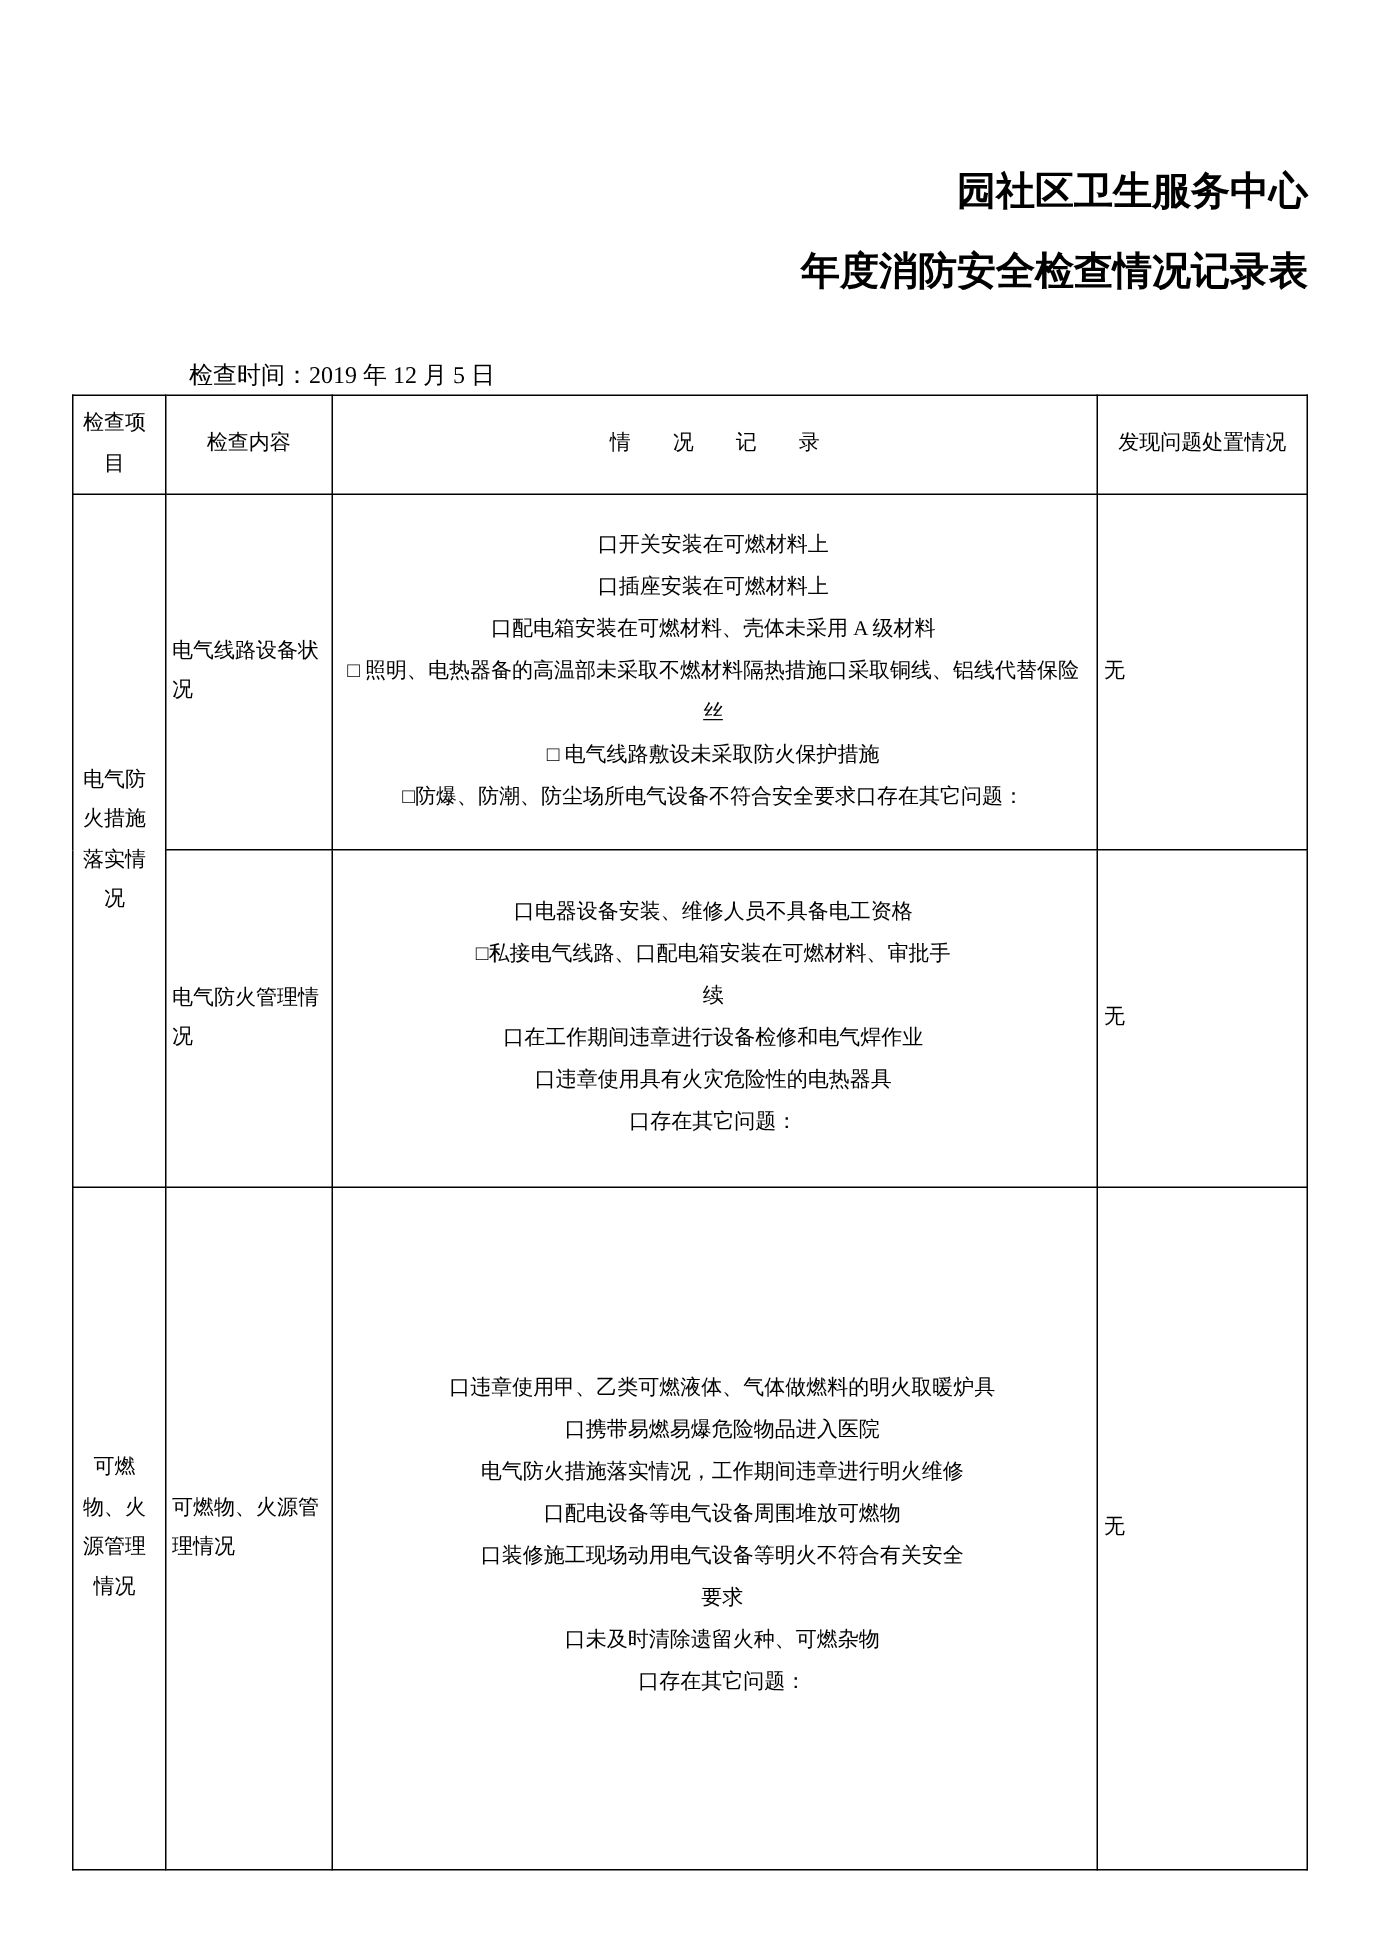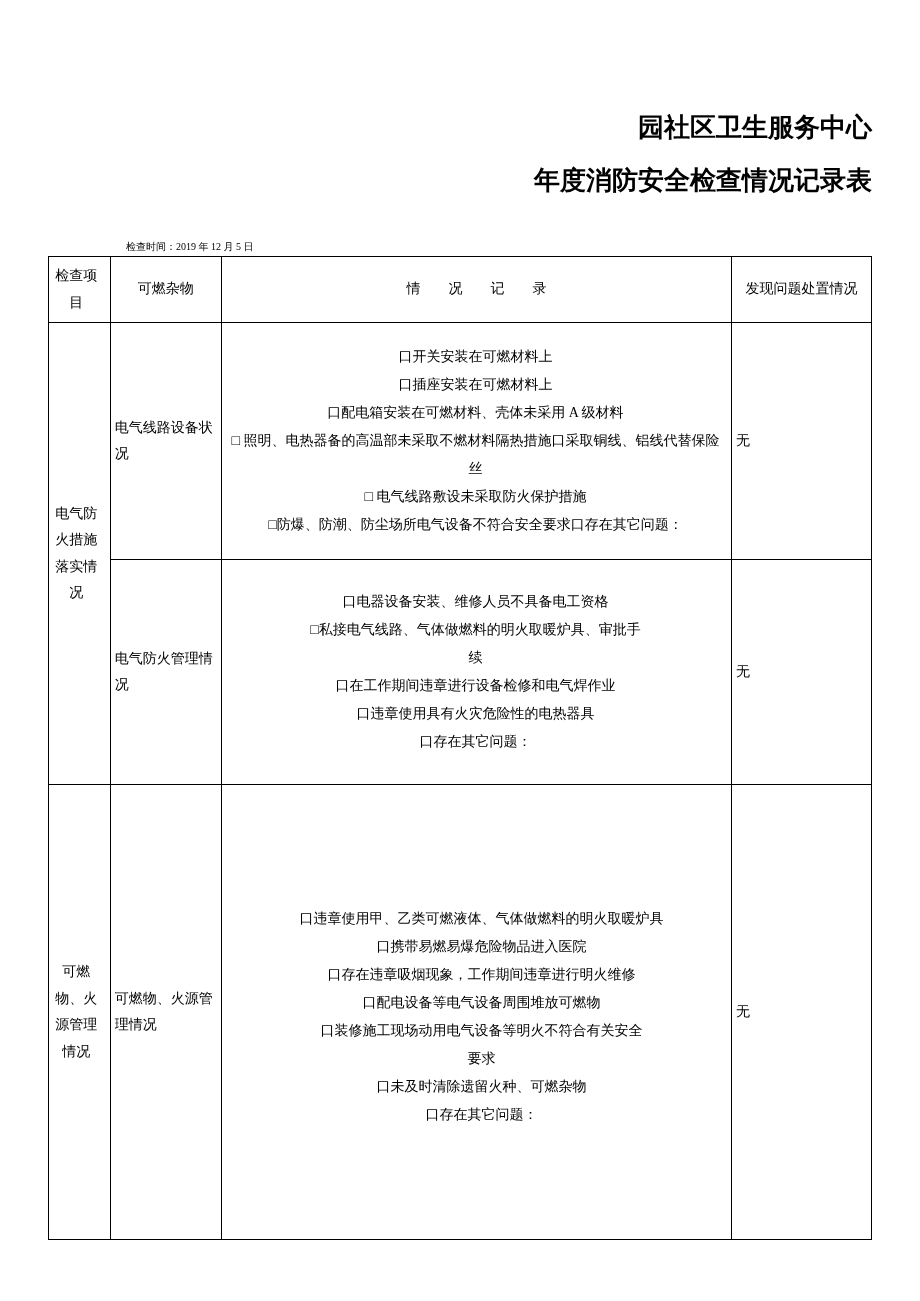--- a/index.html
+++ b/index.html
@@ -20,21 +20,21 @@
     }
     .title2 {
       text-align: right;
       font-size: 26px;
       font-weight: bold;
       margin-bottom: 42px;
     }
     .meta {
       margin-left: 78px;
       margin-bottom: 2px;
-      font-size: 10px;
+      font-size: 16px;
     }
     table {
       border-collapse: collapse;
       width: 100%;
       table-layout: fixed;
     }
     th, td {
       border: 1px solid #000;
       vertical-align: middle;
       padding: 6px 4px;
@@ -86,21 +86,21 @@
 <table>
   <colgroup>
     <col class="col-cat">
     <col class="col-content">
     <col class="col-record">
     <col class="col-action">
   </colgroup>
   <thead>
     <tr>
       <th class="cell-cat">检查项目</th>
-      <th>可燃杂物</th>
+      <th>检查内容</th>
       <th class="hdr-record">
         <span>情</span>&nbsp;&nbsp;&nbsp;&nbsp;&nbsp;&nbsp;&nbsp;
         <span>况</span>&nbsp;&nbsp;&nbsp;&nbsp;&nbsp;&nbsp;&nbsp;
         <span>记</span>&nbsp;&nbsp;&nbsp;&nbsp;&nbsp;&nbsp;&nbsp;
         <span>录</span>
       </th>
       <th>发现问题处置情况</th>
     </tr>
   </thead>
   <tbody>
@@ -114,35 +114,35 @@
         <div>□ 照明、电热器备的高温部未采取不燃材料隔热措施口采取铜线、铝线代替保险丝</div>
         <div>□ 电气线路敷设未采取防火保护措施</div>
         <div>□防爆、防潮、防尘场所电气设备不符合安全要求口存在其它问题：</div>
       </td>
       <td class="cell-action">无</td>
     </tr>
     <tr class="row-tall">
       <td class="cell-content">电气防火管理情况</td>
       <td class="cell-record">
         <div>口电器设备安装、维修人员不具备电工资格</div>
-        <div>□私接电气线路、气体做燃料的明火取暖炉具、审批手</div>
+        <div>□私接电气线路、口配电箱安装在可燃材料、审批手</div>
         <div>续</div>
         <div>口在工作期间违章进行设备检修和电气焊作业</div>
         <div>口违章使用具有火灾危险性的电热器具</div>
         <div>口存在其它问题：</div>
       </td>
       <td class="cell-action">无</td>
     </tr>
     <tr class="big-row">
       <td class="cell-cat">可燃物、火源管理情况</td>
       <td class="cell-content">可燃物、火源管理情况</td>
       <td class="cell-record">
         <div>口违章使用甲、乙类可燃液体、气体做燃料的明火取暖炉具</div>
         <div>口携带易燃易爆危险物品进入医院</div>
-        <div>口存在违章吸烟现象，工作期间违章进行明火维修</div>
+        <div>电气防火措施落实情况，工作期间违章进行明火维修</div>
         <div>口配电设备等电气设备周围堆放可燃物</div>
         <div>口装修施工现场动用电气设备等明火不符合有关安全</div>
         <div>要求</div>
         <div>口未及时清除遗留火种、可燃杂物</div>
         <div>口存在其它问题：</div>
       </td>
       <td class="cell-action">无</td>
     </tr>
   </tbody>
 </table>

